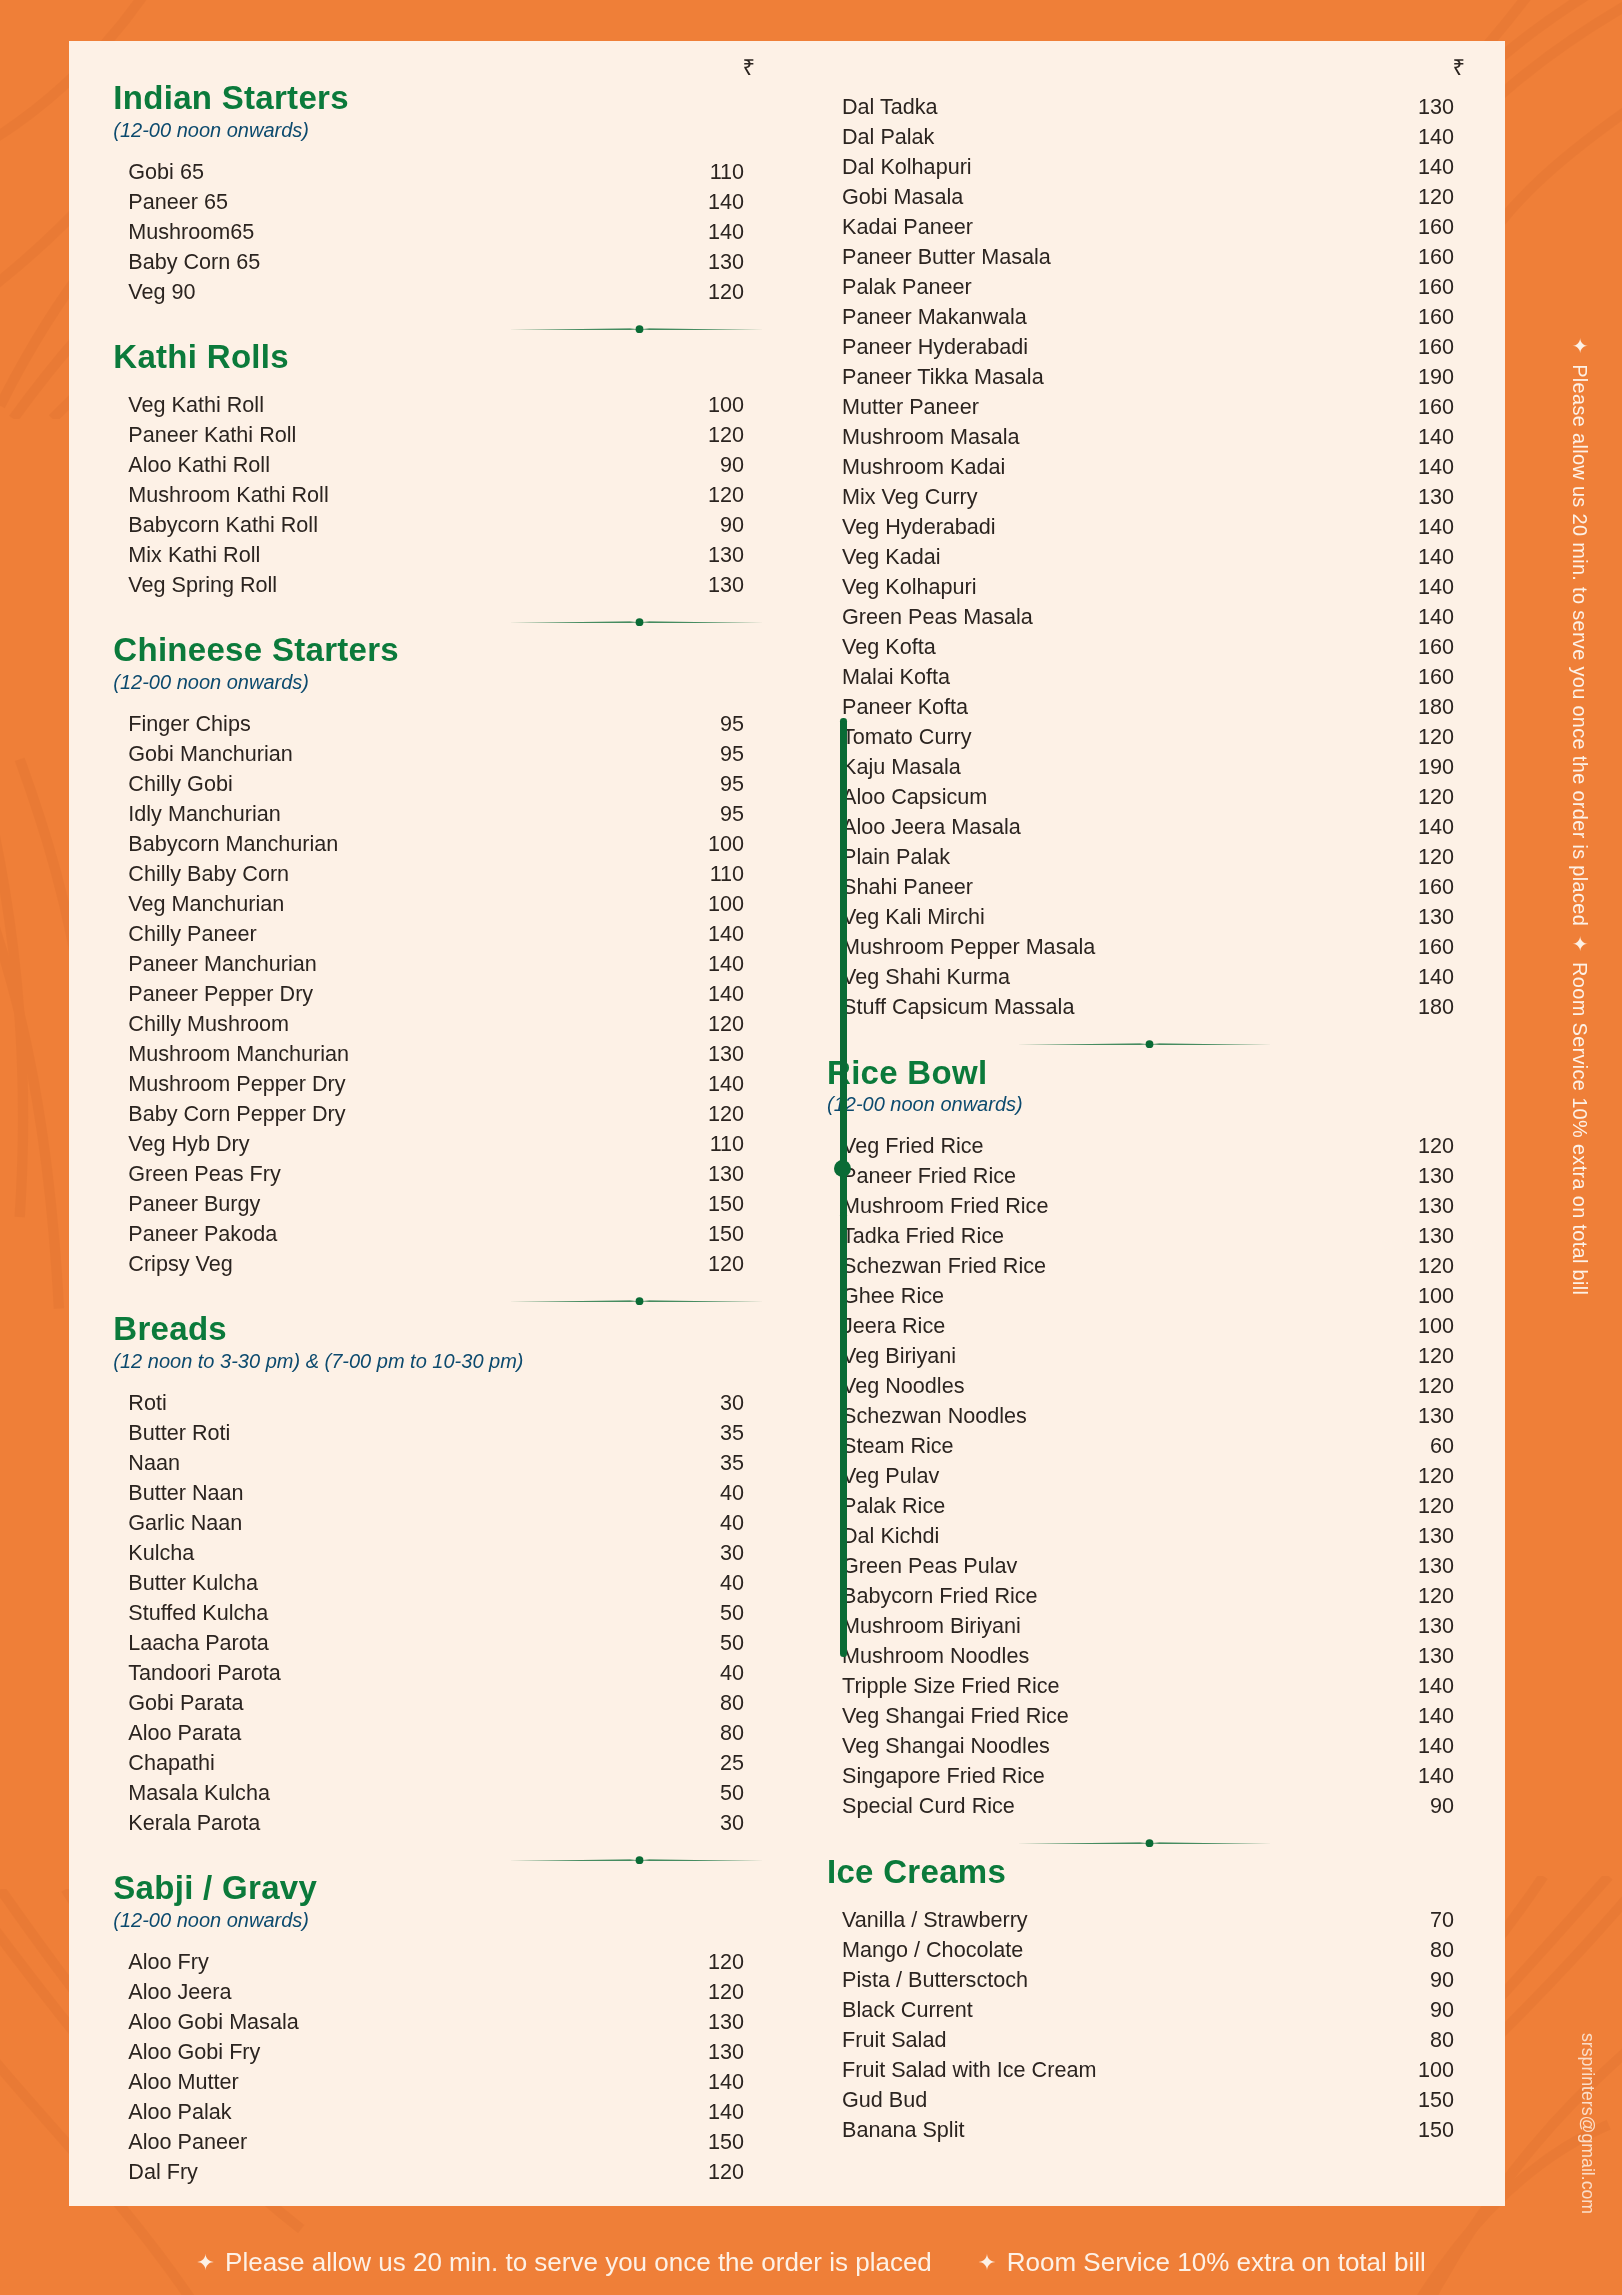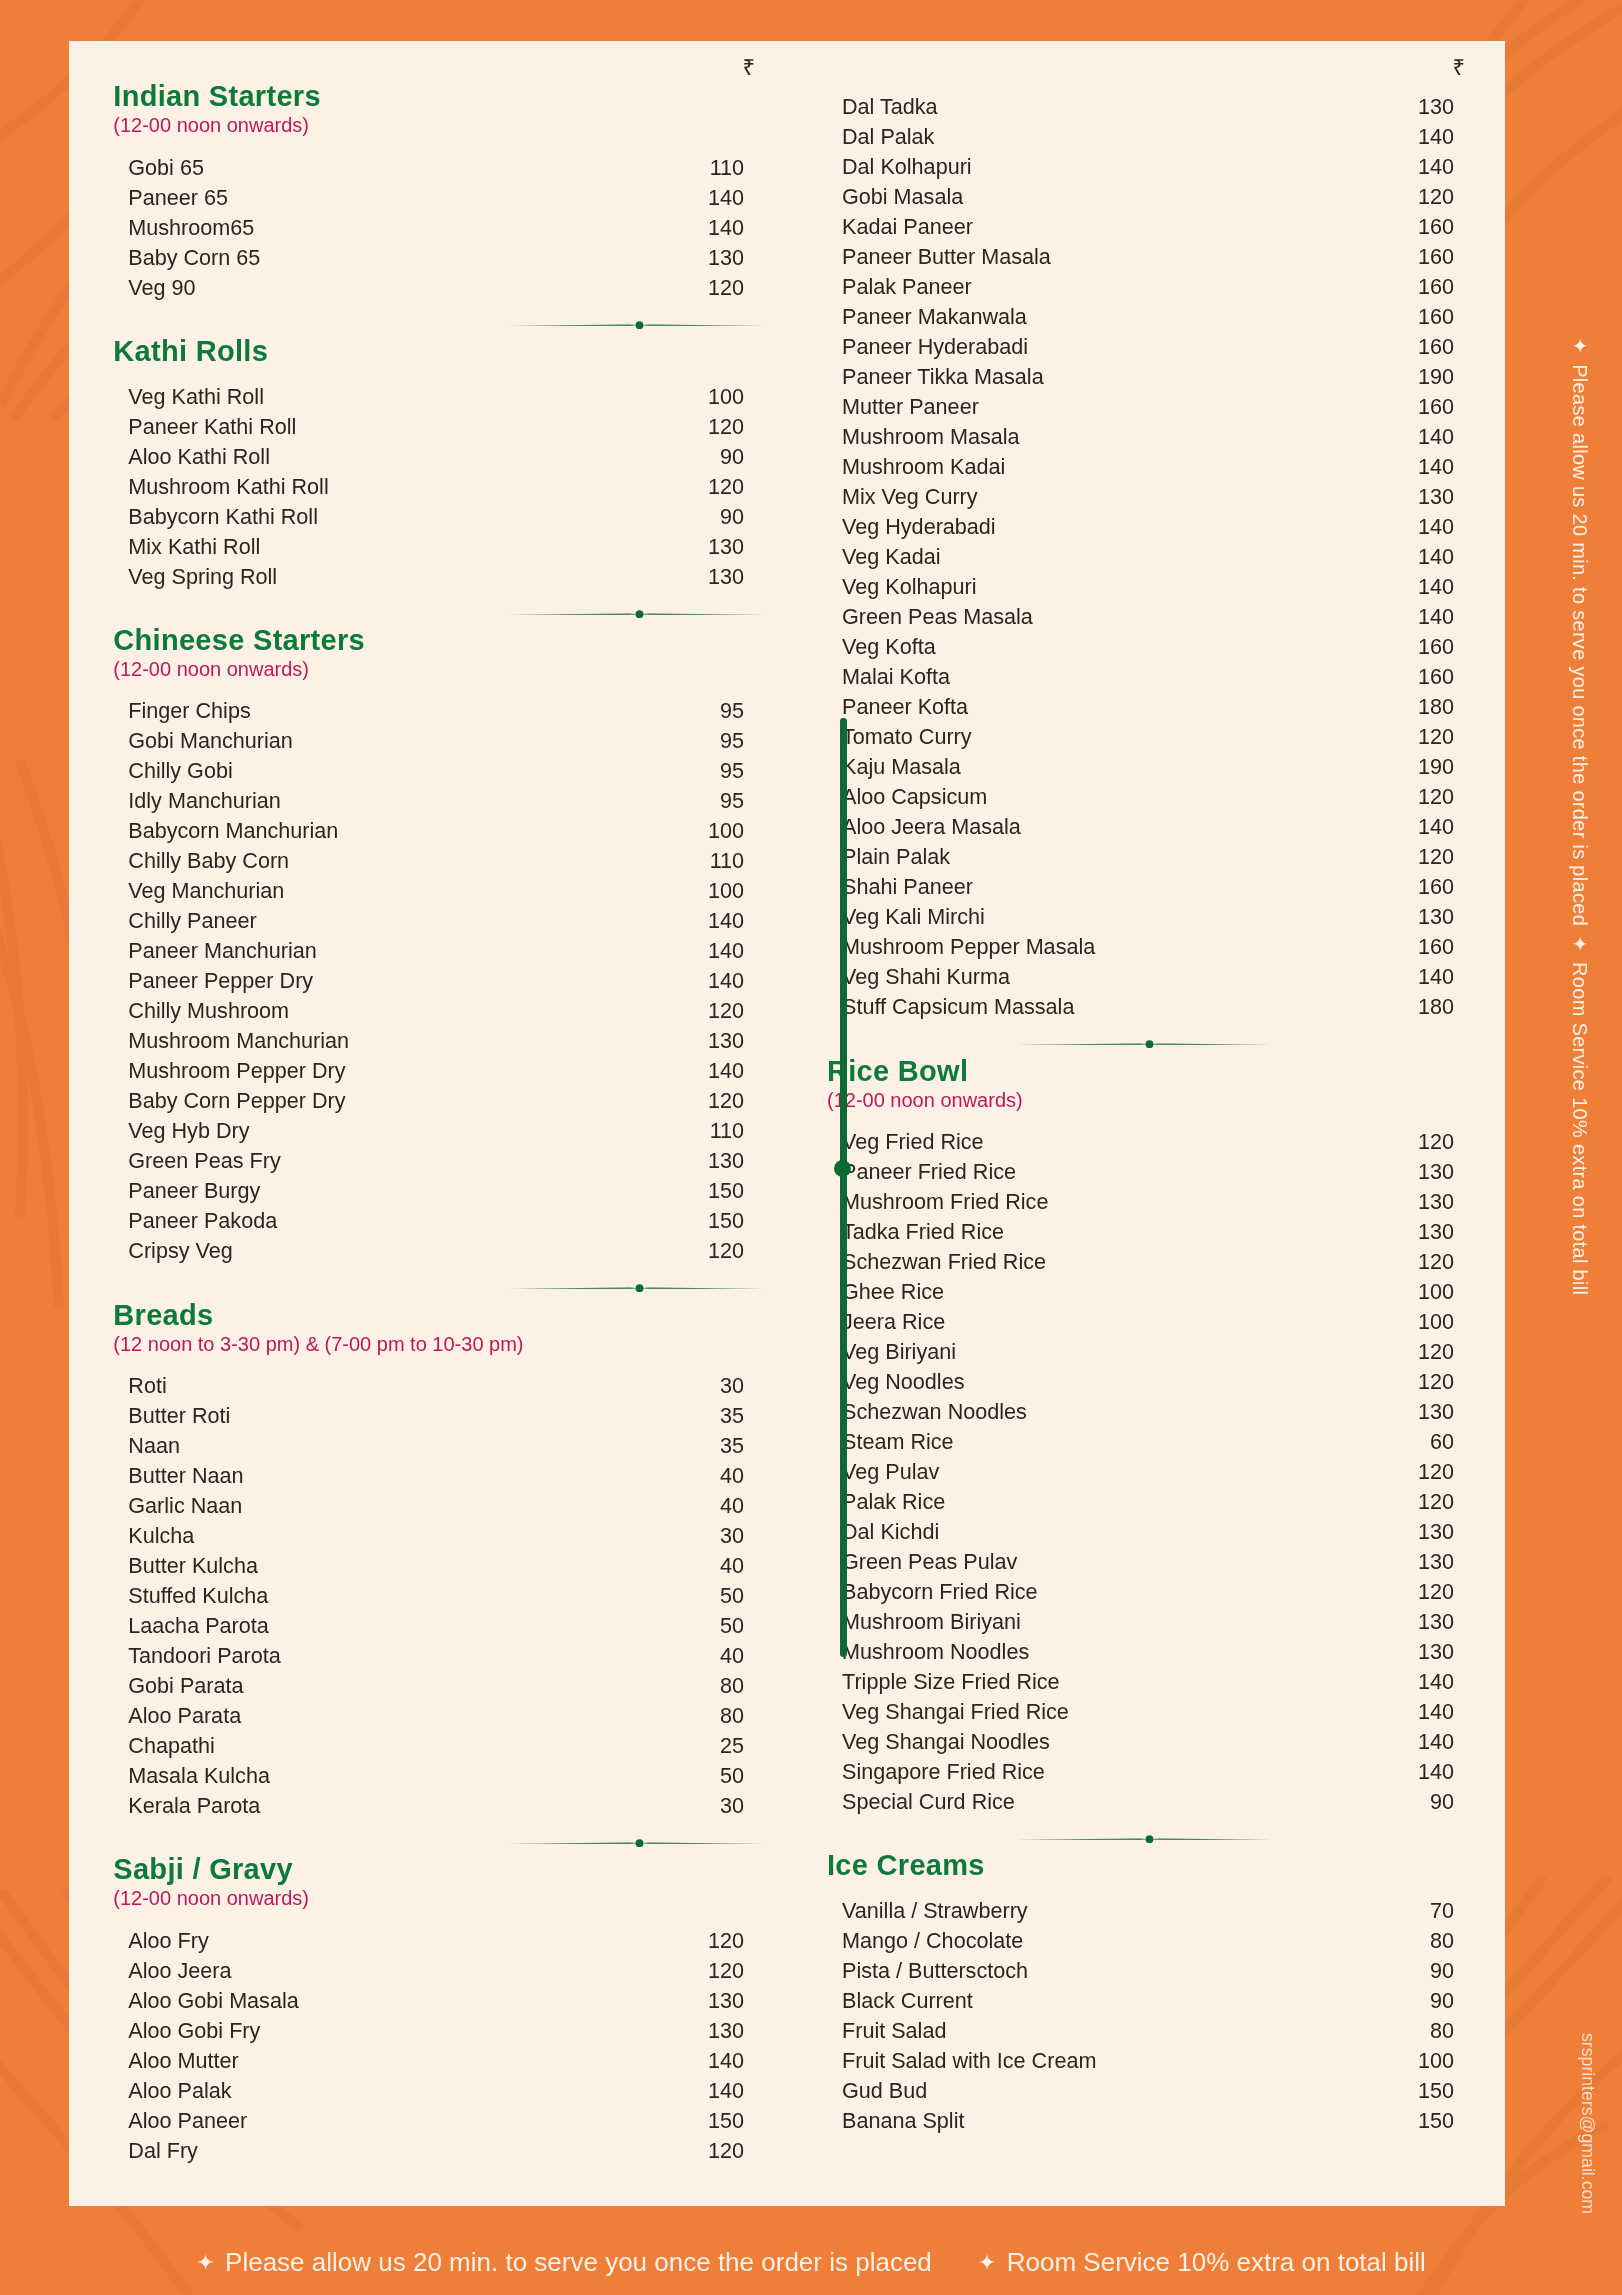--- a/index.html
+++ b/index.html
@@ -38,29 +38,29 @@
     position:absolute;left:771px;top:677px;width:6.5px;height:870px;
     background:#0a6b35;z-index:5;border-radius:3.3px;
   }
   .mid-rule.seg2{top:1171px;height:445px;}
   .mid-dot{
     position:absolute;left:765px;top:1119px;width:17px;height:17px;
     border-radius:50%;background:#0a6b35;z-index:6;
   }
 
   h2.section{
-    font-size:29px;
+    font-size:33px;
     color:#0b7a3b;
     font-weight:bold;
     margin:3.9px 0 1.3px 0;
     letter-spacing:0.3px;
     line-height:1.06;
   }
   .timing{
-    font-size:20px;color:#be185d;margin:0 0 0.7px 0;line-height:1.22;
+    font-size:20px;color:#0c4a6e;margin:0 0 0.7px 0;line-height:1.22;font-style:italic;
   }
   .rupee-row{
     display:flex;justify-content:flex-end;align-items:flex-end;
     height:22px;margin-bottom:-3.9px;
   }
   .rupee{font-size:22px;color:#2b2420;padding-right:25px;}
   .col-right .rupee{padding-right:6.5px;}
 
   ul.items{list-style:none;margin:15px;padding:0;}
   ul.items li{

